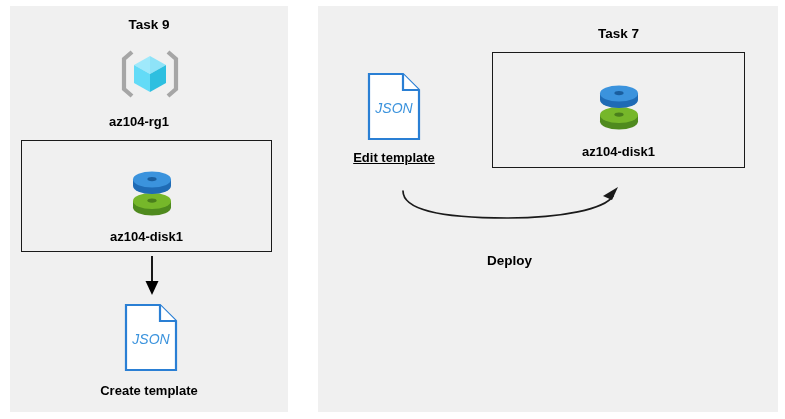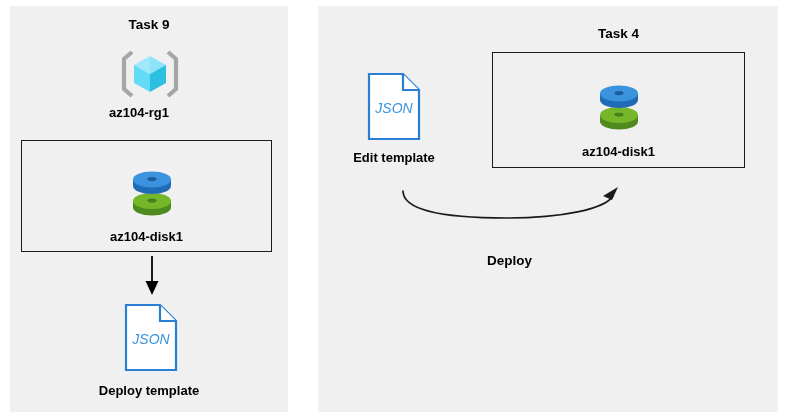--- a/index.html
+++ b/index.html
@@ -67,21 +67,21 @@
     <path d="M32 8 L16 17 L32 26 Z" fill="#9fe9fb"></path>
 
     <path d="M32 8 L48 17 L32 26 Z" fill="#8ee3f8"></path>
 
     <path d="M16 17 L16 35 L32 44 L32 26 Z" fill="#63dbf7"></path>
 
     <path d="M48 17 L48 35 L32 44 L32 26 Z" fill="#2dbfe0"></path>
   </svg>
 </div>
 
-<div class="label node-label" style="left:10px; top:106px; width:258px;">az104-rg1</div>
+<div class="label node-label" style="left:10px; top:115px; width:258px;">az104-rg1</div>
 
 <div class="rg-box" style="left:21px; top:140px; width:251px; height:112px;"></div>
 
 <div class="disk-icon" style="left:126px; top:167px; width:52px; height:52px;">
   <svg width="52" height="52" viewBox="0 0 52 52">
 
     <ellipse cx="26" cy="40.5" rx="19" ry="8" fill="#4f8a1e"></ellipse>
     <rect x="7" y="34" width="38" height="6.5" fill="#4f8a1e"></rect>
     <ellipse cx="26" cy="34" rx="19" ry="8" fill="#76b72a"></ellipse>
     <ellipse cx="26" cy="33.6" rx="4.6" ry="2.1" fill="#4a7f1c"></ellipse>
@@ -103,35 +103,35 @@
 </div>
 
 <div class="json-icon" style="left:124px; top:303px; width:54px; height:69px;">
   <svg width="54" height="69" viewBox="0 0 54 69">
     <path d="M2 2 L36 2 L52 18 L52 67 L2 67 Z" fill="#ffffff" stroke="#2a7fd4" stroke-width="2.2" stroke-linejoin="miter"></path>
     <path d="M36 2 L36 18 L52 18" fill="#ffffff" stroke="#2a7fd4" stroke-width="2.2" stroke-linejoin="miter"></path>
     <text x="27" y="41" text-anchor="middle" font-family="Liberation Sans, sans-serif" font-size="14" fill="#3b93dd">JSON</text>
   </svg>
 </div>
 
-<div class="label node-label" style="left:10px; top:384px; width:278px;">Deploy template</div>
+<div class="label node-label" style="left:10px; top:384px; width:278px;">Create template</div>
 
 <div class="panel" id="panel-right"></div>
 
-<div class="label title-label" style="left:492px; top:27px; width:253px;">Task 4</div>
+<div class="label title-label" style="left:492px; top:27px; width:253px;">Task 7</div>
 
 <div class="json-icon" style="left:367px; top:72px; width:54px; height:69px;">
   <svg width="54" height="69" viewBox="0 0 54 69">
     <path d="M2 2 L36 2 L52 18 L52 67 L2 67 Z" fill="#ffffff" stroke="#2a7fd4" stroke-width="2.2" stroke-linejoin="miter"></path>
     <path d="M36 2 L36 18 L52 18" fill="#ffffff" stroke="#2a7fd4" stroke-width="2.2" stroke-linejoin="miter"></path>
     <text x="27" y="41" text-anchor="middle" font-family="Liberation Sans, sans-serif" font-size="14" fill="#3b93dd">JSON</text>
   </svg>
 </div>
 
-<div class="label node-label" style="left:329px; top:151px; width:130px;">Edit template</div>
+<div class="label node-label" style="left:329px; top:151px; width:130px;text-decoration:underline;">Edit template</div>
 
 <div class="rg-box" style="left:492px; top:52px; width:253px; height:116px;"></div>
 
 <div class="disk-icon" style="left:593px; top:81px; width:52px; height:52px;">
   <svg width="52" height="52" viewBox="0 0 52 52">
     <ellipse cx="26" cy="40.5" rx="19" ry="8" fill="#4f8a1e"></ellipse>
     <rect x="7" y="34" width="38" height="6.5" fill="#4f8a1e"></rect>
     <ellipse cx="26" cy="34" rx="19" ry="8" fill="#76b72a"></ellipse>
     <ellipse cx="26" cy="33.6" rx="4.6" ry="2.1" fill="#4a7f1c"></ellipse>
     <ellipse cx="26" cy="19" rx="19" ry="8" fill="#1f6bb5"></ellipse>

